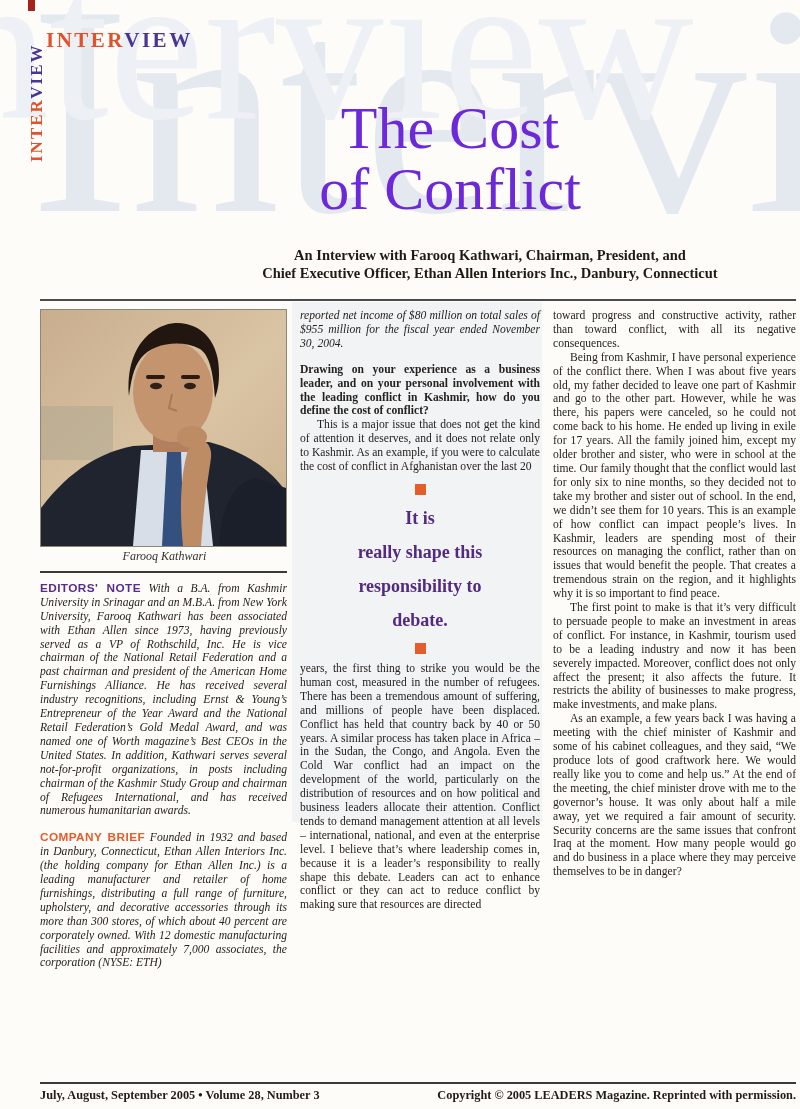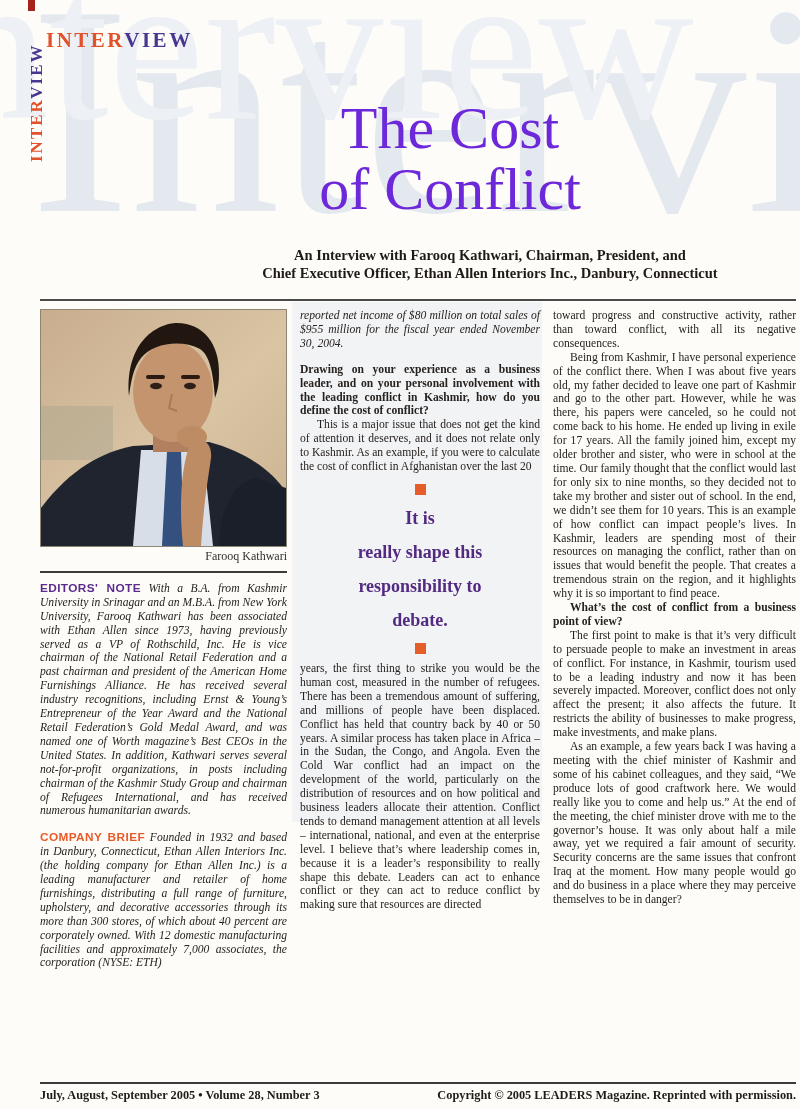--- a/index.html
+++ b/index.html
@@ -42,21 +42,21 @@
   .cols {
     position:absolute; left:40px; top:309px; width:756px; height:771px;
     display:flex; gap:13px; z-index:2; overflow:hidden;
   }
   .col { font-size:11.6px; line-height:13.9px; text-align:justify; }
   .col1 { flex:0 0 247px; }
   .col2 { flex:0 0 240px; }
   .col3 { flex:0 0 243px; }
   .photo-frame { width:245px; height:236px; border:1px solid #8d8576; background:#cdb394; }
   .photo-frame svg { display:block; }
-  .caption { font-size:12px; margin:3px 0 7px 2px; text-align:right; color:#33302b; }
+  .caption { font-style:italic; font-size:12px; margin:3px 0 7px 2px; text-align:center; color:#33302b; }
   .col1-rule { height:2px; background:#3c3a36; margin-bottom:9px; }
   .note-label { font-family:"Liberation Sans", sans-serif; font-weight:bold; font-size:11.8px; letter-spacing:0.4px; font-style:normal; }
   .en-label { color:#5a2a8c; }
   .cb-label { color:#ea5a28; }
   .italic-text { font-style:italic; }
   .col1 p { margin:0; }
   .col1 .brief { margin-top:13px; }
   .col2 p, .col3 p { margin:0; }
   .intro-cont { font-style:italic; }
   .question { font-weight:bold; margin-top:12px !important; }
@@ -146,21 +146,20 @@
         <div class="pq-line">responsibility to</div>
         <div class="pq-line">debate.</div>
         <div class="pq-square"></div>
       </div>
       <p>years, the first thing to strike you would be the human cost, measured in the number of refugees. There has been a tremendous amount of suffering, and millions of people have been displaced. Conflict has held that country back by 40 or 50 years. A similar process has taken place in Africa – in the Sudan, the Congo, and Angola. Even the Cold War conflict had an impact on the development of the world, particularly on the distribution of resources and on how political and business leaders allocate their attention. Conflict tends to demand management attention at all levels – international, national, and even at the enterprise level. I believe that’s where leadership comes in, because it is a leader’s responsibility to really shape this debate. Leaders can act to enhance conflict or they can act to reduce conflict by making sure that resources are directed</p>
     </div>
 
     <div class="col col3">
       <p>toward progress and constructive activity, rather than toward conflict, with all its negative consequences.</p>
       <p class="indent">Being from Kashmir, I have personal experience of the conflict there. When I was about five years old, my father decided to leave one part of Kashmir and go to the other part. However, while he was there, his papers were canceled, so he could not come back to his home. He ended up living in exile for 17 years. All the family joined him, except my older brother and sister, who were in school at the time. Our family thought that the conflict would last for only six to nine months, so they decided not to take my brother and sister out of school. In the end, we didn’t see them for 10 years. This is an example of how conflict can impact people’s lives. In Kashmir, leaders are spending most of their resources on managing the conflict, rather than on issues that would benefit the people. That creates a tremendous strain on the region, and it highlights why it is so important to find peace.</p>
-      <p class="question indent" style="margin-top:0 !important;">What’s the cost of conflict from a business point of view?</p>
       <p class="indent">The first point to make is that it’s very difficult to persuade people to make an investment in areas of conflict. For instance, in Kashmir, tourism used to be a leading industry and now it has been severely impacted. Moreover, conflict does not only affect the present; it also affects the future. It restricts the ability of businesses to make progress, make investments, and make plans.</p>
       <p class="indent">As an example, a few years back I was having a meeting with the chief minister of Kashmir and some of his cabinet colleagues, and they said, “We produce lots of good craftwork here. We would really like you to come and help us.” At the end of the meeting, the chief minister drove with me to the governor’s house. It was only about half a mile away, yet we required a fair amount of security. Security concerns are the same issues that confront Iraq at the moment. How many people would go and do business in a place where they may perceive themselves to be in danger?</p>
     </div>
   </div>
 
   <div class="footer">
     <span>July, August, September 2005 • Volume 28, Number 3</span>
     <span>Copyright © 2005 LEADERS Magazine. Reprinted with permission.</span>
   </div>
 

